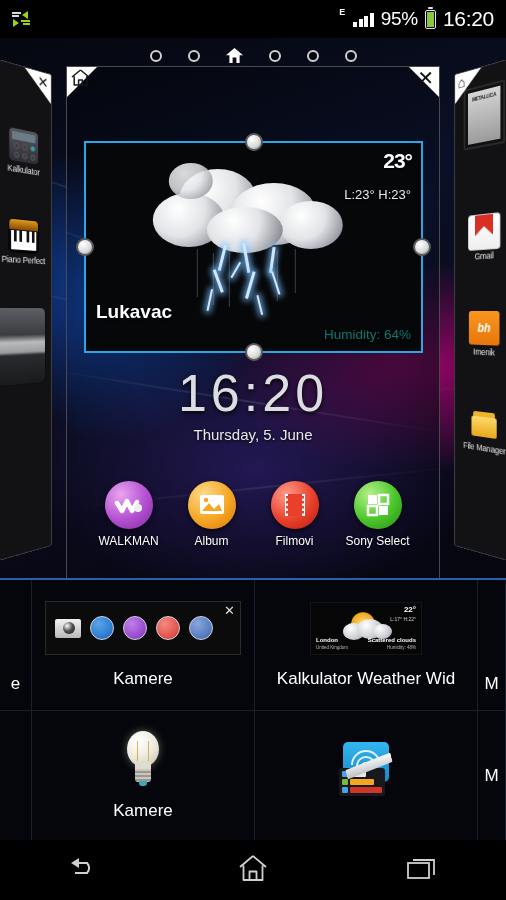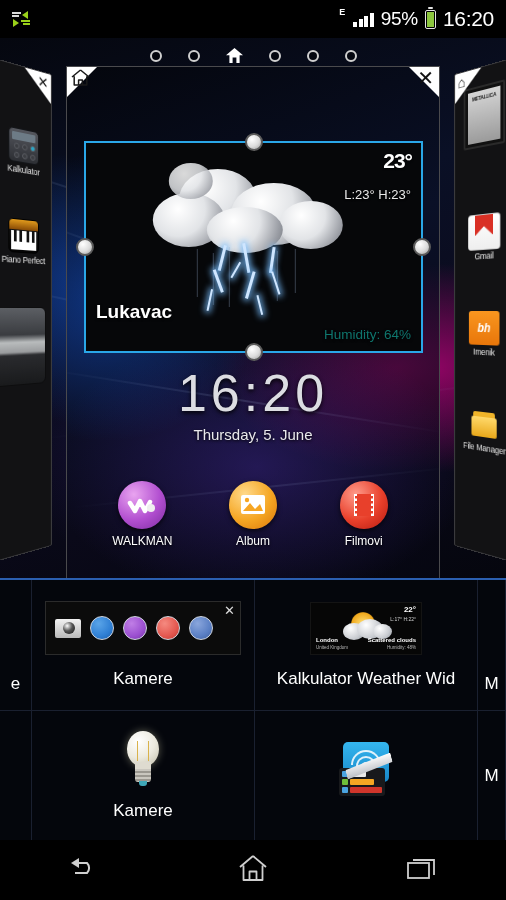--- a/index.html
+++ b/index.html
@@ -399,20 +399,31 @@
                 <rect x="15" y="30" width="2.5" height="2.5"></rect>
             <rect x="30.5" y="15" width="2.5" height="2.5"></rect>
                 <rect x="30.5" y="20" width="2.5" height="2.5"></rect>
             <rect x="30.5" y="25" width="2.5" height="2.5"></rect>
                 <rect x="30.5" y="30" width="2.5" height="2.5"></rect>
               </g>
           </svg>
         </div>
         <div class="docklbl">Filmovi</div>
       </div>
+      <div class="dockitem">
+        <div class="dockico sony">
+          <svg width="48" height="48" viewBox="0 0 48 48" style="position:absolute;left:0;top:0;">
+            <rect x="14" y="14" width="9" height="9" fill="#fff"></rect>
+            <rect x="25" y="14" width="9" height="9" fill="none" stroke="#fff" stroke-width="2.5"></rect>
+            <rect x="14" y="25" width="9" height="9" fill="none" stroke="#fff" stroke-width="2.5"></rect>
+            <rect x="25" y="25" width="9" height="9" fill="#fff"></rect>
+          </svg>
+        </div>
+        <div class="docklbl">Sony Select</div>
+      </div>
     </div>
   </div>
 </div>
 
 <div class="picker">
   <div class="pgrid">
 
     <div class="pcell" style="left:0; top:0; width:32px; height:131px; justify-content:flex-end; padding-bottom:16px;">
       <div class="pcell-lbl">e</div>
     </div>

